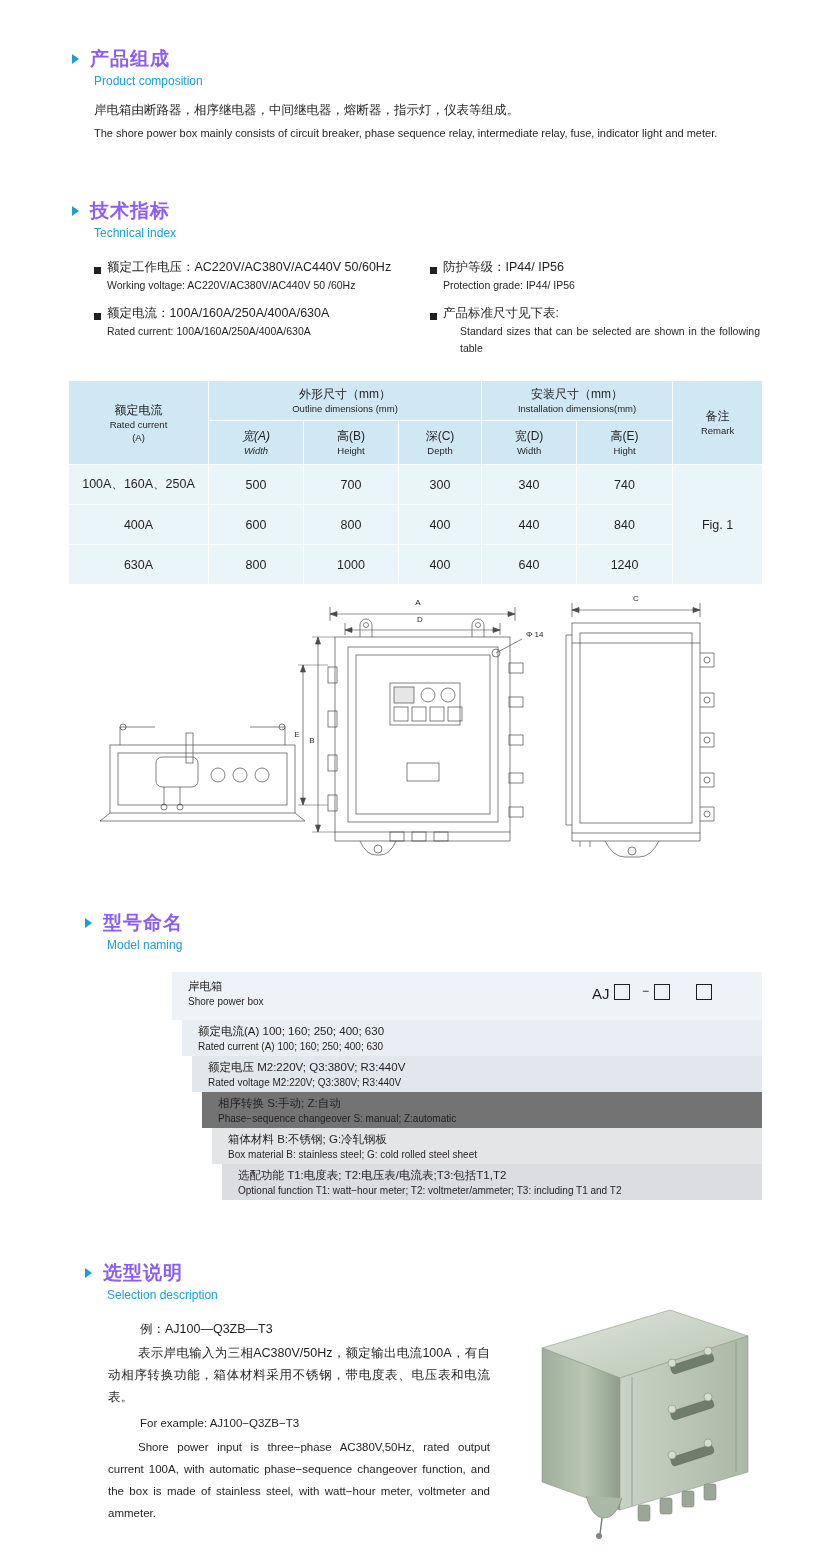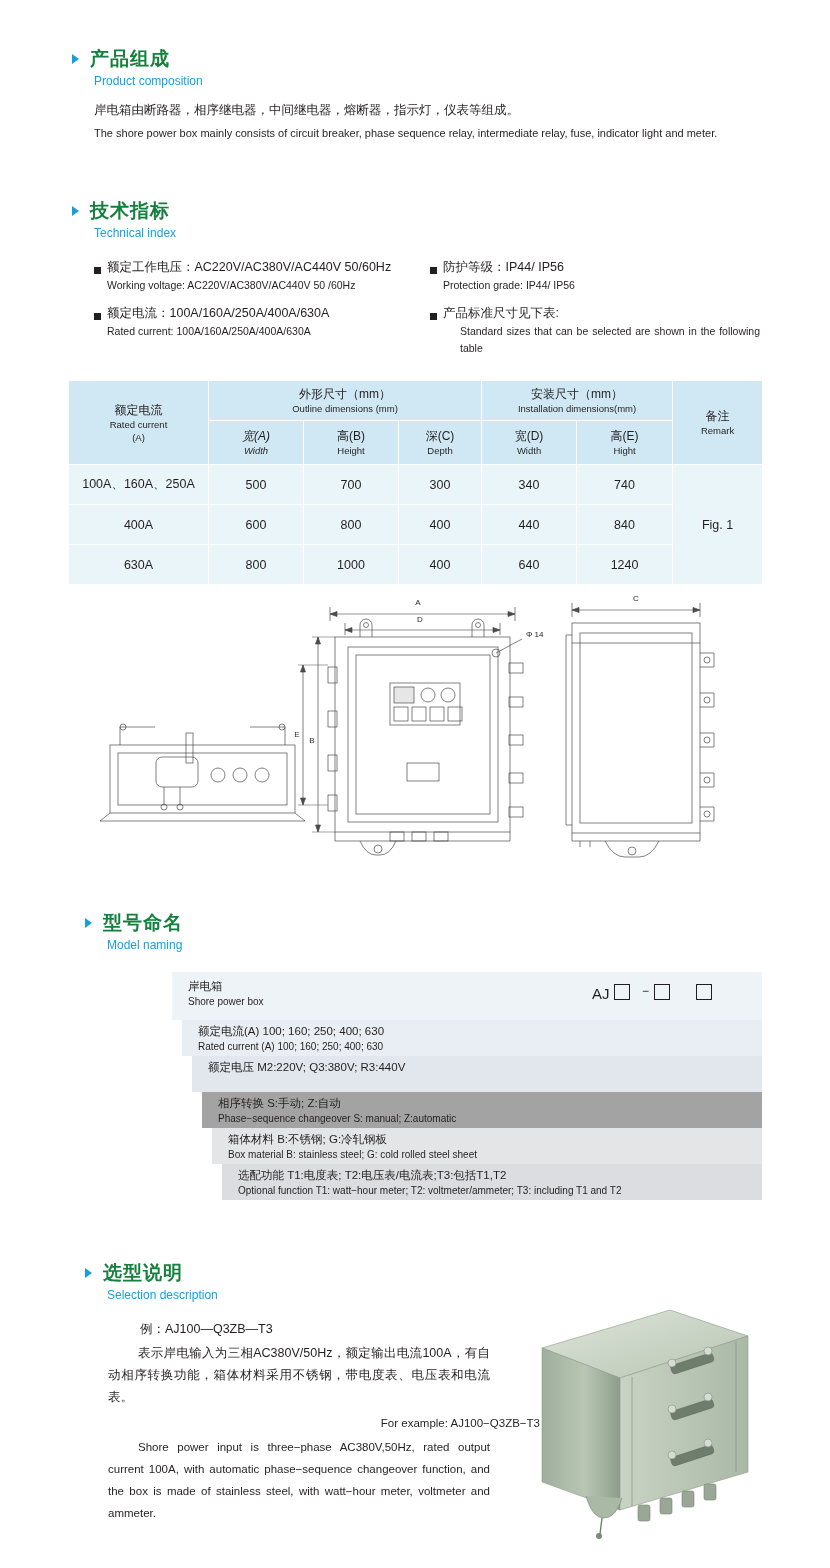--- a/index.html
+++ b/index.html
@@ -17,21 +17,21 @@
   
   .sec-head { position: absolute; }
   .sec-head .arrow {
     position: absolute; left: 0; top: 6px;
     width: 0; height: 0;
     border-left: 7px solid #1a9ed9;
     border-top: 5px solid transparent;
     border-bottom: 5px solid transparent;
   }
   .sec-head .cn {
-    font-size: 19px; color: #15803d; font-weight: bold;
+    font-size: 19px; color: #8b5cf6; font-weight: bold;
     letter-spacing: 1px; margin-left: 18px; line-height: 22px;
   }
   .sec-head .en {
     font-size: 12px; color: #1a9ed9; margin-left: 22px;
     line-height: 16px; margin-top: 3px;
   }
 
   
   .p-cn { font-size: 12.5px; color:#231f20; line-height: 20px; }
   .p-en { font-size: 11px; color:#231f20; line-height: 18px; }
@@ -69,21 +69,21 @@
   .nrow { position:relative; }
   .nrow .cn { font-size: 11.5px; line-height:16px; }
   .nrow .en { font-size: 10px; line-height:15px; }
   .codebox {
     position:absolute; border:1px solid #231f20; width:16px; height:16px;
   }
   .dash { position:absolute; font-size:12px; }
 
   
   .sel-p { font-size:12.5px; line-height:22px; }
-  .sel-p-en { font-size:11.5px; line-height:22px;text-align:right; }
+  .sel-p-en { font-size:11.5px; line-height:22px; }
 </style>
 </head>
 <body>
 
 <div class="page">
 
   <div class="sec-head" style="left:72px; top:48px; width:400px;">
     <span class="arrow"></span>
     <div class="cn">产品组成</div>
     <div class="en">Product  composition</div>
@@ -339,23 +339,24 @@
       <span class="codebox" style="left:524px; top:12px;"></span>
     </div>
 
     <div class="nrow" style="position:absolute; left:10px; top:48px; width:580px; height:36px; background:#e8eef3; padding:3px 4px 0 16px;">
       <div class="cn">额定电流(A)  100; 160; 250; 400; 630</div>
       <div class="en">Rated current (A)  100; 160; 250; 400; 630</div>
     </div>
 
     <div class="nrow" style="position:absolute; left:20px; top:84px; width:570px; height:36px; background:#e1e7ec; padding:3px 0 0 16px;">
       <div class="cn">额定电压    M2:220V;  Q3:380V;  R3:440V</div>
-    </div>
-
-    <div class="nrow" style="position:absolute; left:30px; top:120px; width:560px; height:36px; background:#a3a3a3; padding:3px 0 0 16px;">
+      <div class="en">Rated voltage   M2:220V;  Q3:380V;  R3:440V</div>
+    </div>
+
+    <div class="nrow" style="position:absolute; left:30px; top:120px; width:560px; height:36px; background:#737373; padding:3px 0 0 16px;">
       <div class="cn">相序转换  S:手动; Z:自动</div>
       <div class="en">Phase−sequence changeover  S: manual;  Z:automatic</div>
     </div>
 
     <div class="nrow" style="position:absolute; left:40px; top:156px; width:550px; height:36px; background:#e4e5e7; padding:3px 0 0 16px;">
       <div class="cn">箱体材料      B:不锈钢;  G:冷轧钢板</div>
       <div class="en">Box material     B: stainless steel;  G: cold rolled steel sheet</div>
     </div>
 
     <div class="nrow" style="position:absolute; left:50px; top:192px; width:540px; height:36px; background:#dcdde0; padding:3px 0 0 16px;">

